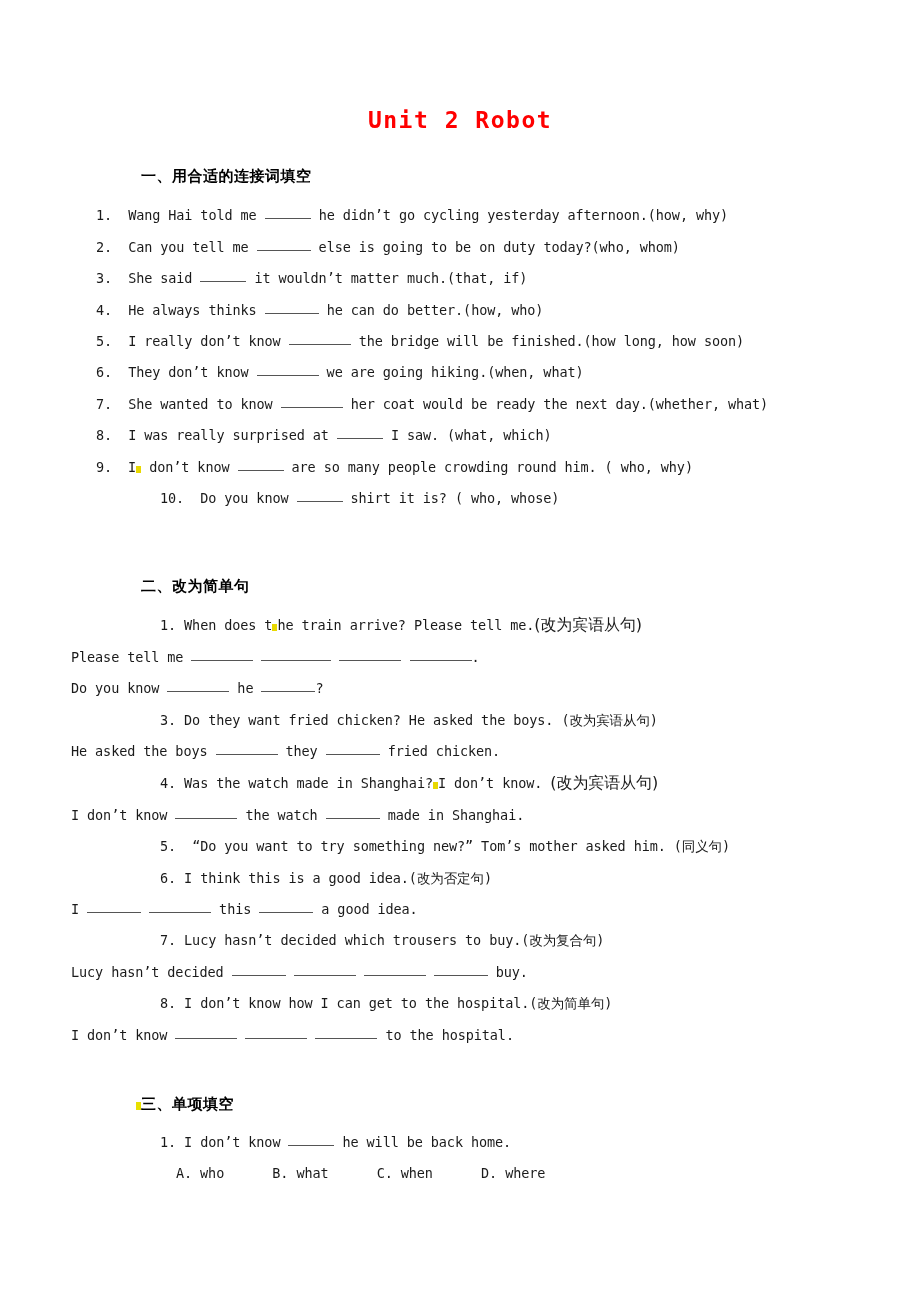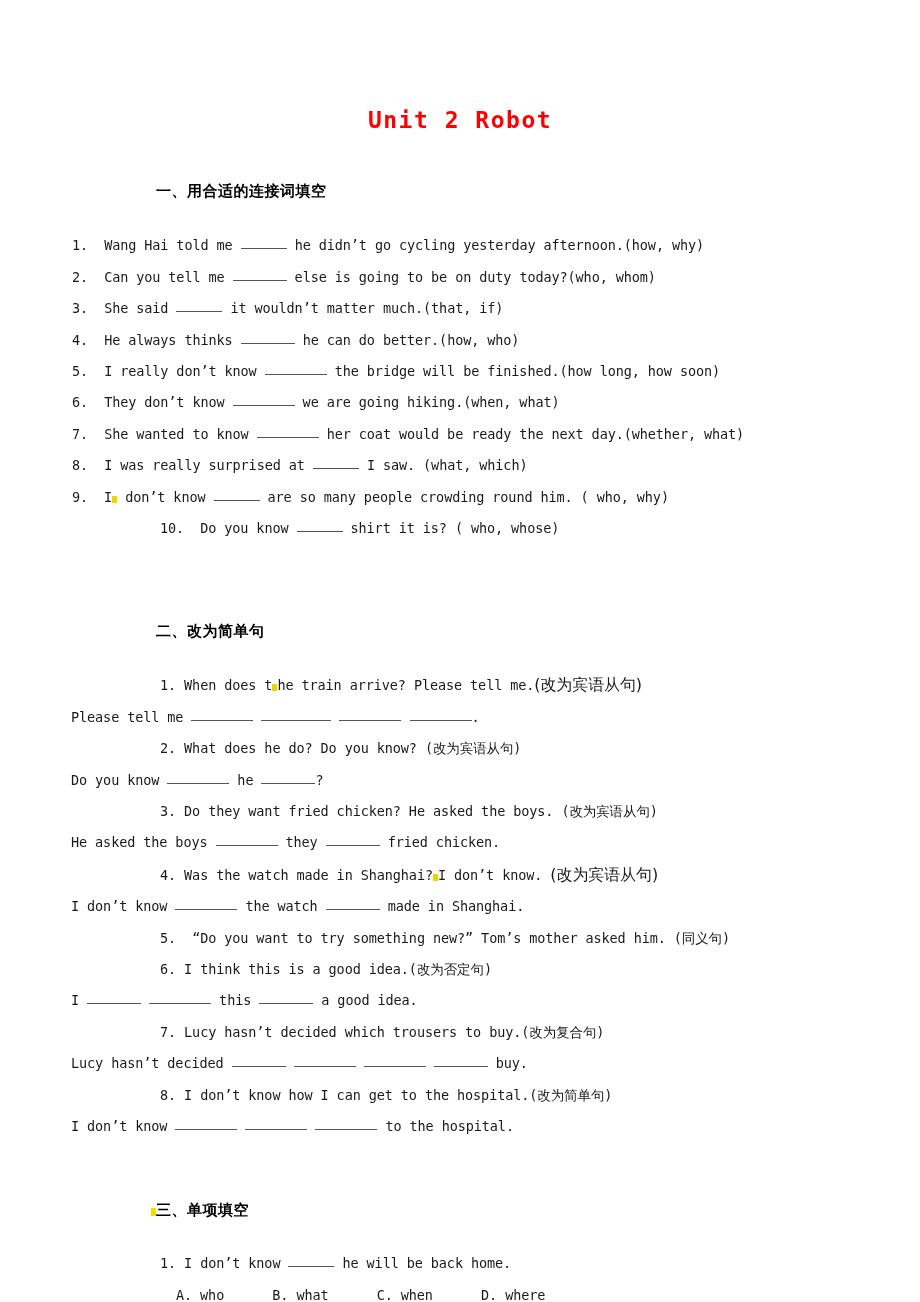--- a/index.html
+++ b/index.html
@@ -36,21 +36,21 @@
     padding-top: 108px;
     line-height: 1.1;
   }
 
   
   .section-head {
     font-family: "DejaVu Sans", "Liberation Sans", sans-serif;
     font-weight: bold;
     font-size: 15px;
     color: #000000;
-    margin: 16px;
+    margin: 1px;
     padding-left: 140px;
     letter-spacing: 0.5px;
     position: relative;
   }
   .section-head.s1 { padding-top: 33px; }
   .section-head.s2 { padding-top: 62px; }
   .section-head.s3 { padding-top: 43px; }
 
   
   .hl {
@@ -71,21 +71,21 @@
     background: #e8e000;
   }
   .qline {
     font-family: "DejaVu Sans Mono", "Liberation Mono", monospace;
     font-size: 13.5px;
     line-height: 31.4px;
     white-space: pre;
     color: #1a1a1a;
     letter-spacing: -0.1px;
   }
-  .sec1 .qline { padding-left: 72px; }
+  .sec1 .qline { padding-left: 96px; }
   .sec1 .qline.num10 { padding-left: 160px; }
 
   .sec2 .qline.q { padding-left: 160px; }
   .sec2 .qline.a { padding-left: 71px; }
 
   .sec3 .qline.q { padding-left: 160px; }
   .sec3 .qline.a { padding-left: 176px; }
 
   .sec1 { padding-top: 13px; }
   .sec2 { padding-top: 12px; }
@@ -130,21 +130,20 @@
     <div class="qline"><span>9.</span>  I<span class="hl"></span> don’t know <span class="blank b5"></span> are so many people crowding round him. ( who, why)</div>
     <div class="qline num10"><span>10.</span>  <span>Do you know </span><span class="blank b5"></span><span> shirt it is? ( who, whose)</span></div>
   </div>
 
   <div class="section-head s2">二、改为简单句</div>
   <div class="sec2">
 
     <div class="qline q"><span>1.</span> When does t<span class="hl"></span>he train arrive? Please tell me.<span class="cn">(改为宾语从句)</span></div>
     <div class="qline a"><span>Please tell me </span><span class="blank b7"></span> <span class="blank b8"></span> <span class="blank b7"></span> <span class="blank b7"></span><span>.</span></div>
 
-    <div class="qline q"><span>2.</span> <span>What does he do? Do you know? (改为宾语从句)</span></div>
     <div class="qline a"><span>Do you know </span><span class="blank b7"></span> he <span class="blank b6"></span><span>?</span></div>
 
     <div class="qline q"><span>3.</span> <span>Do they want fried chicken? He asked the boys. (改为宾语从句)</span></div>
     <div class="qline a"><span>He asked the boys </span><span class="blank b7"></span> they <span class="blank b6"></span><span> fried chicken.</span></div>
 
     <div class="qline q"><span>4.</span> Was the watch made in Shanghai?<span class="hl"></span>I don’t know. <span class="cn">(改为宾语从句)</span></div>
     <div class="qline a"><span>I don’t know </span><span class="blank b7"></span> the watch <span class="blank b6"></span><span> made in Shanghai.</span></div>
 
     <div class="qline q"><span>5.</span>  <span>“Do you want to try something new?” Tom’s mother asked him. (同义句)</span></div>
 

